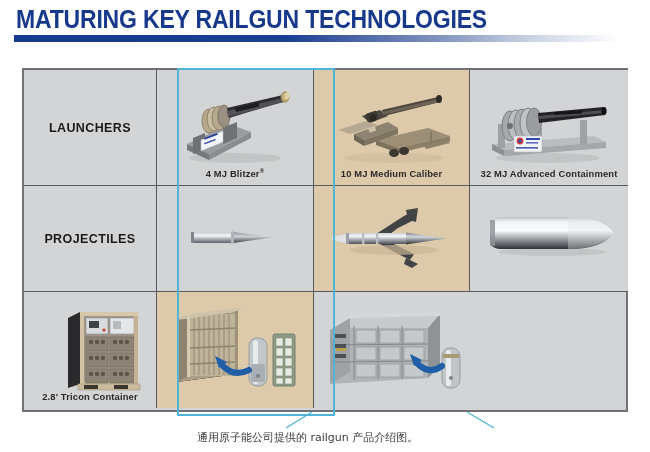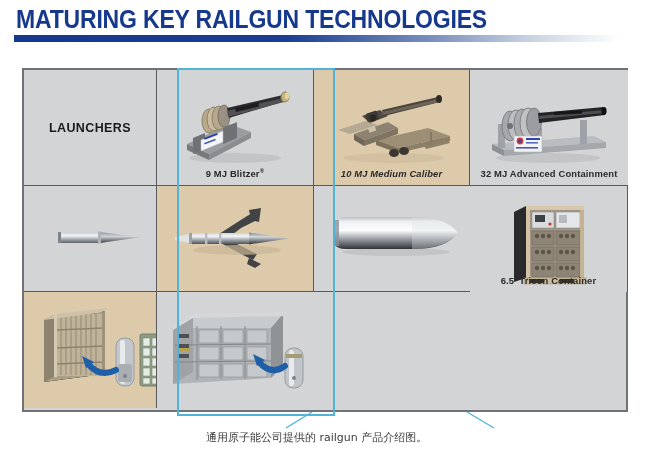--- a/index.html
+++ b/index.html
@@ -46,31 +46,31 @@
     display:flex;align-items:center;justify-content:center;
     font-size:12.5px;font-weight:bold;color:#1a1a1a;letter-spacing:.4px;
   }
   .caption{
     position:absolute;left:0;right:0;bottom:6px;text-align:center;
     font-size:9.4px;font-weight:bold;color:#2a2a2a;letter-spacing:.15px;
   }
   .caption sup{font-size:6px;vertical-align:super;}
 
   
-  .hl{background:#ddcaaa;font-style:italic;}
+  .hl{background:#ddcaaa;}
   #hl-frame{
     position:absolute;left:153px;top:-2px;width:158px;height:348px;
     border:2px solid #4fb4d8;box-sizing:border-box;pointer-events:none;
   }
 
   
   #callout{position:absolute;left:0;top:0;width:650px;height:452px;pointer-events:none;}
 
   #zh-note{
-    position:absolute;left:206px;top:430px;
+    position:absolute;left:197px;top:430px;
     font-size:11px;color:#3b3b3b;white-space:nowrap;
     font-family:"DejaVu Sans","Liberation Sans",sans-serif;
   }
 
   
   .art{position:absolute;}
 </style>
 </head>
 <body>
 
@@ -103,21 +103,21 @@
       <ellipse cx="49" cy="28" rx="6" ry="11" fill="#9a9184" stroke="#7d7465" stroke-width="1"></ellipse>
 
       <polygon points="52,20 108,7 110,13 54,30" fill="#2c2c2e"></polygon>
       <polygon points="52,23 108,10 109,14 53,29" fill="#525256"></polygon>
       <rect x="60" y="20" width="24" height="4" fill="#1e1e20" transform="rotate(-13 60 20)"></rect>
 
       <ellipse cx="110" cy="9" rx="4" ry="5" fill="#c3b27a" stroke="#8e8050" stroke-width="1"></ellipse>
       <ellipse cx="112" cy="8" rx="2.4" ry="3.4" fill="#e0d3a3"></ellipse>
     </svg>
     <div class="caption">
-      <span>9 MJ Blitzer</span><sup>®</sup>
+      <span>4 MJ Blitzer</span><sup>®</sup>
     </div>
   </div>
 
   <div class="cell hl">
     <svg class="art" style="left:18px;top:20px;" width="124" height="76" viewBox="0 0 124 76">
       <ellipse cx="62" cy="68" rx="50" ry="5" fill="#d2c0a0"></ellipse>
 
       <polygon points="44,50 96,38 118,46 66,58" fill="#9d8f76"></polygon>
       <polygon points="44,50 66,58 66,63 44,55" fill="#7d715c"></polygon>
       <polygon points="66,58 118,46 118,51 66,63" fill="#8b7f68"></polygon>
@@ -177,20 +177,23 @@
       <circle cx="36" cy="55" r="1.7" fill="#2f47a8"></circle>
       <rect x="42" y="52" width="14" height="2" fill="#2f47a8"></rect>
       <rect x="42" y="56" width="12" height="1.6" fill="#5b6cc0"></rect>
       <rect x="32" y="61" width="22" height="1.6" fill="#4a5ab4"></rect>
     </svg>
     <div class="caption">
       <span>32 MJ Advanced Containment</span>
     </div>
   </div>
 
+  <div class="cell rowlabel">
+    <span>PROJECTILES</span>
+  </div>
 
   <div class="cell">
     <svg class="art" style="left:30px;top:38px;" width="100" height="26" viewBox="0 0 100 26">
       <defs>
         <linearGradient id="pg1" x1="0" y1="0" x2="0" y2="1">
           <stop offset="0%" stop-color="#c9ced3"></stop>
           <stop offset="35%" stop-color="#f2f4f6"></stop>
           <stop offset="70%" stop-color="#9aa0a6"></stop>
           <stop offset="100%" stop-color="#5d6267"></stop>
         </linearGradient>
@@ -313,21 +316,21 @@
 
       <rect x="22" y="6" width="4" height="74" fill="#d3c2a3"></rect>
       <rect x="76" y="6" width="4" height="74" fill="#c3b294"></rect>
       <rect x="22" y="6" width="58" height="4" fill="#d8c8aa"></rect>
 
       <rect x="20" y="78" width="62" height="6" fill="#cbbb9d" stroke="#a4967c" stroke-width="0.6"></rect>
       <rect x="26" y="79" width="14" height="4" fill="#3a352d"></rect>
       <rect x="56" y="79" width="14" height="4" fill="#3a352d"></rect>
     </svg>
     <div class="caption">
-      <span>6.5' Tricon Container</span>
+      <span>2.8' Tricon Container</span>
     </div>
   </div>
 
   <div class="cell hl lastrow">
     <svg class="art" style="left:10px;top:12px;" width="140" height="88" viewBox="0 0 140 88">
 
       <polygon points="10,16 70,8 70,70 10,78" fill="#b5a territory"></polygon>
       <polygon points="10,16 70,8 70,70 10,78" fill="#ab9f88"></polygon>
       <polygon points="10,16 22,10 22,72 10,78" fill="#8e836f"></polygon>
       <rect x="22" y="10" width="48" height="62" fill="#bfb39a"></rect>

